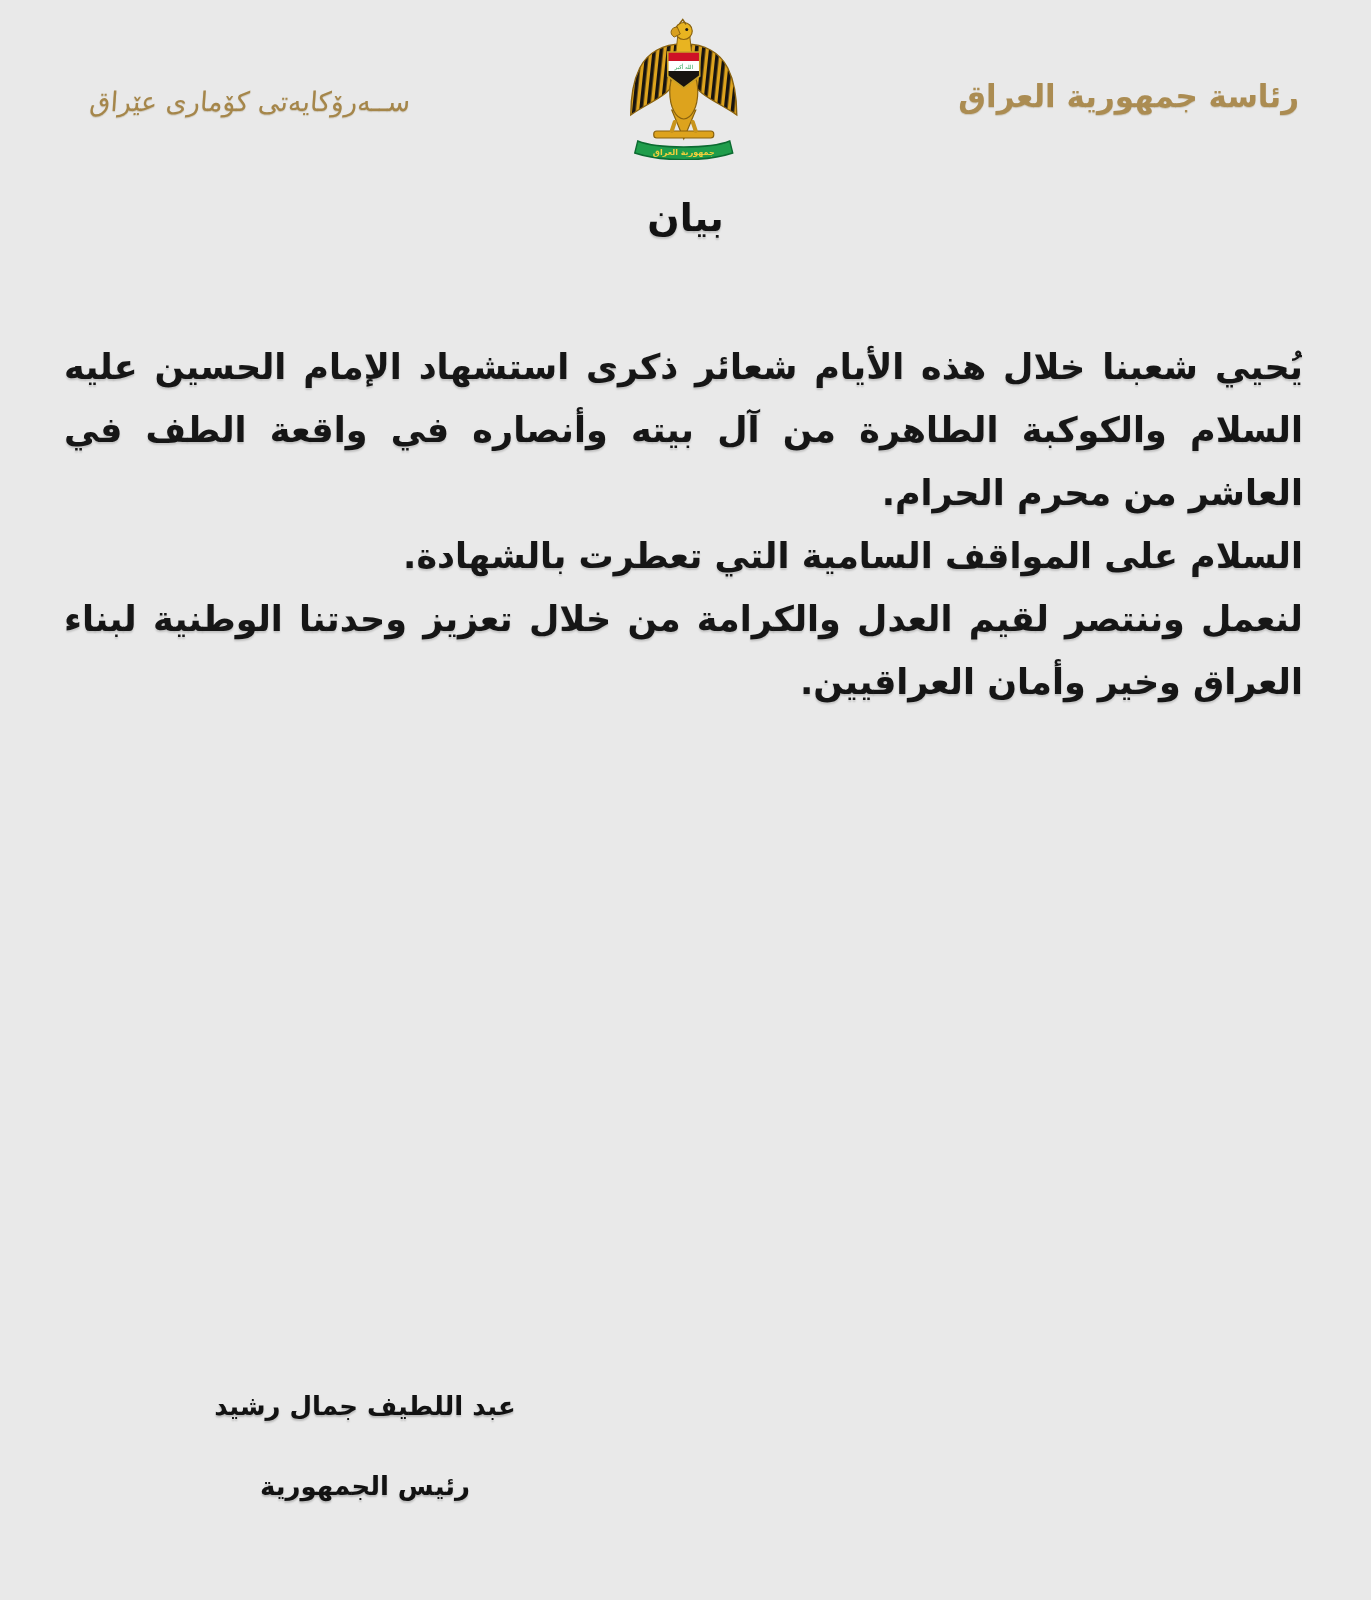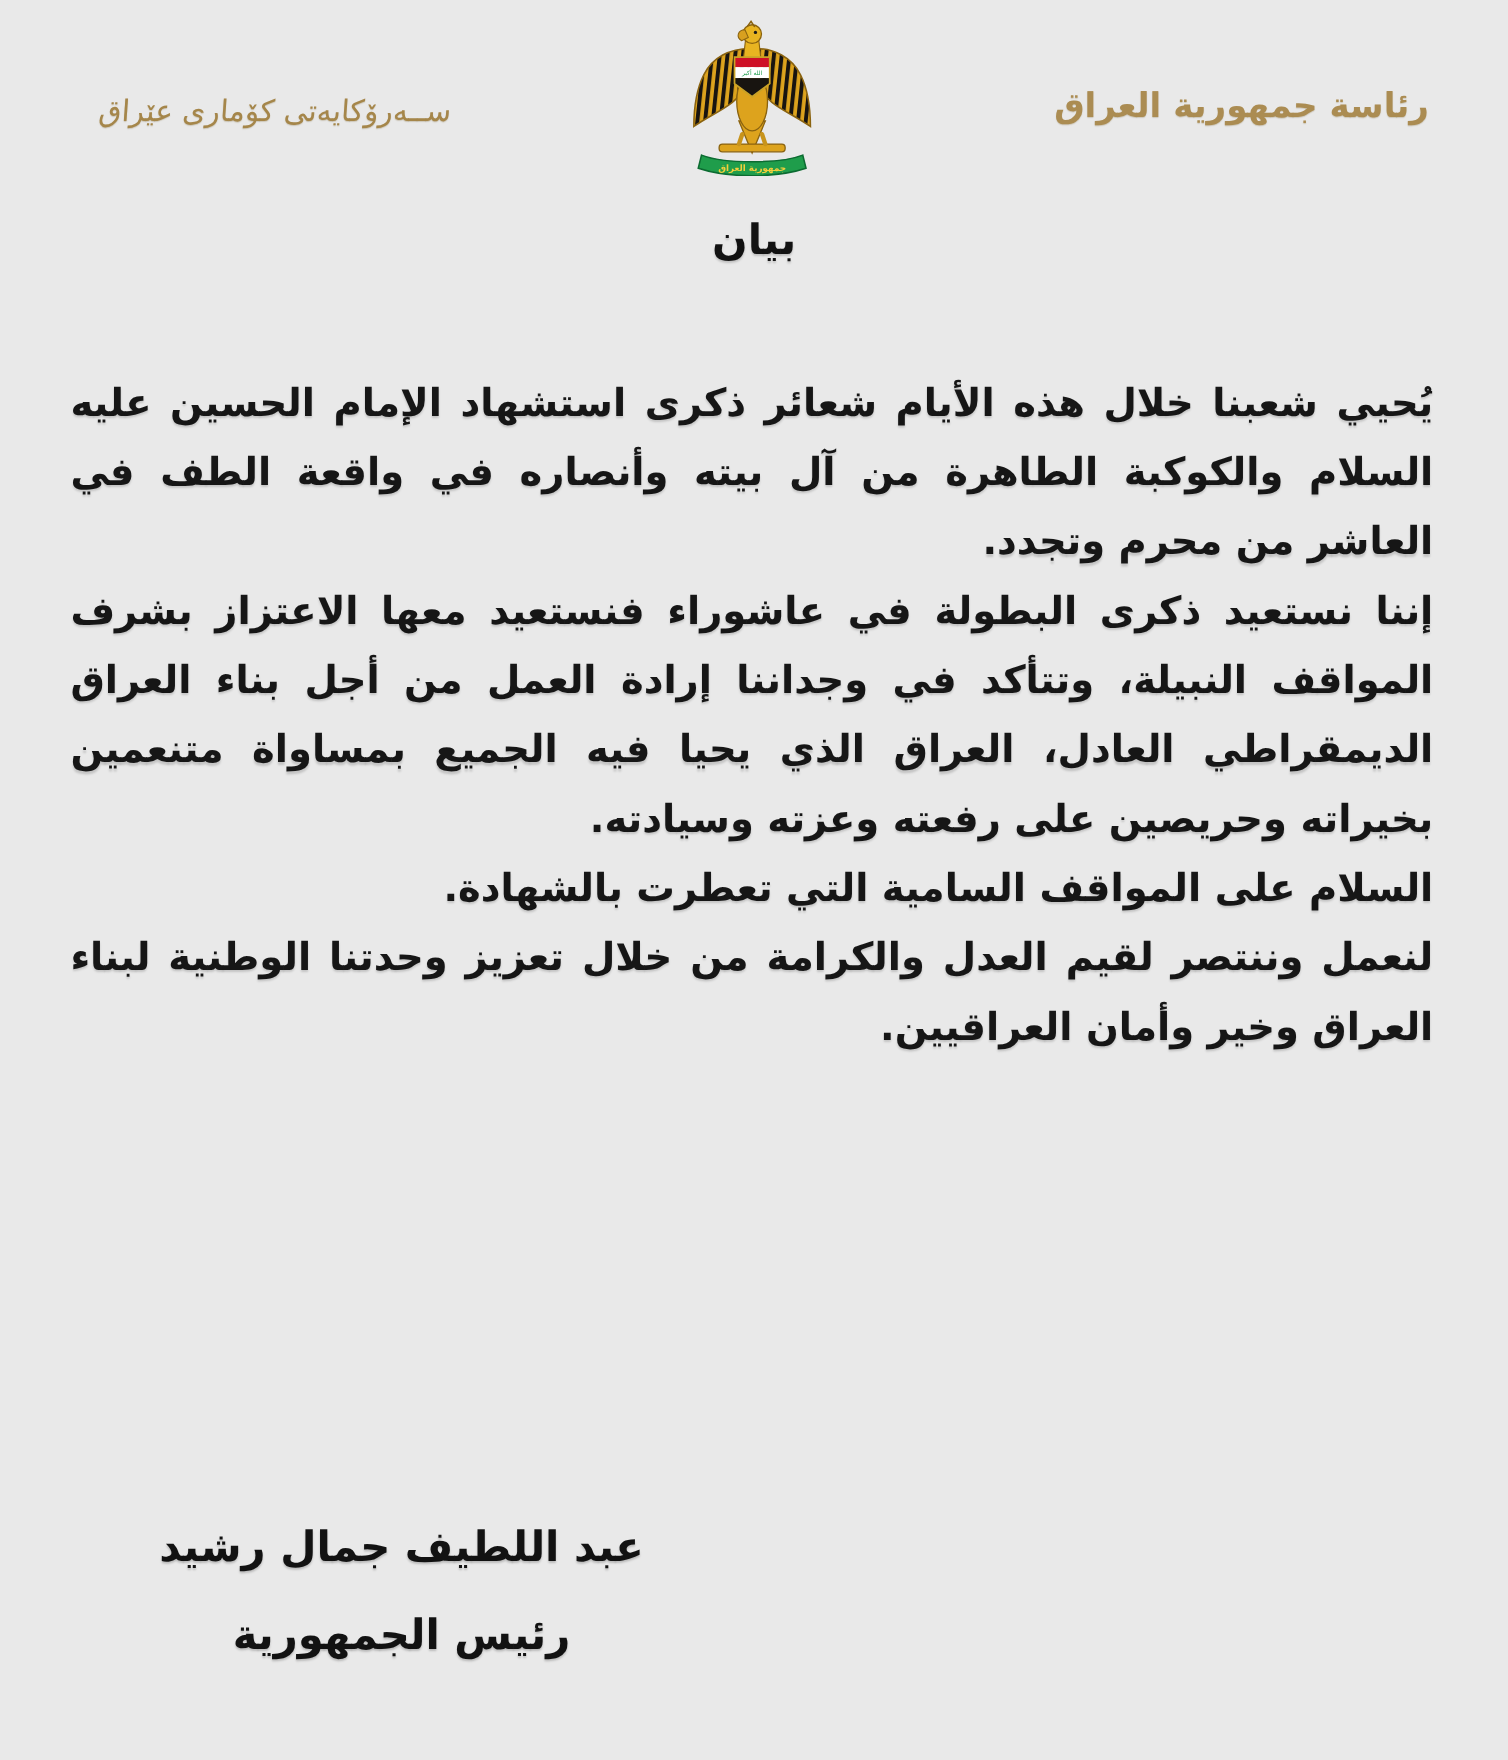--- a/index.html
+++ b/index.html
@@ -62,21 +62,21 @@
     text-align:justify;
     text-shadow:0 2px 2px rgba(0,0,0,.16);
   }
   .body-text p{margin:0;padding:0;}
   
   .signature{
     position:absolute;
     top:1366px;left:110px;
     width:510px;
     text-align:center;
-    font-size:38px;
+    font-size:26px;
     font-weight:bold;
     color:#121212;
     line-height:80px;
     text-shadow:0 2px 2px rgba(0,0,0,.2);
   }
 </style>
 </head>
 <body>
 
 <div class="page">
@@ -126,22 +126,21 @@
         <text x="56" y="137" font-size="8" font-weight="bold" text-anchor="middle" fill="#f2cf3c" font-family="DejaVu Sans, sans-serif">جمهورية العراق</text>
       </svg>
     </div>
 
     <div class="callig callig-right">رئاسة جمهورية العراق</div>
   </div>
 
   <div class="title">بيان</div>
 
   <div class="body-text">
-      <p>يُحيي شعبنا خلال هذه الأيام شعائر ذكرى استشهاد الإمام الحسين عليه السلام والكوكبة الطاهرة من آل بيته وأنصاره في واقعة الطف في العاشر من محرم وتجدد.</p>
-      <p>إننا نستعيد ذكرى البطولة في عاشوراء فنستعيد معها الاعتزاز بشرف المواقف النبيلة، وتتأكد في وجداننا إرادة العمل من أجل بناء العراق الديمقراطي العادل، العراق الذي يحيا فيه الجميع بمساواة متنعمين بخيراته وحريصين على رفعته وعزته وسيادته.</p>
+      <p>يُحيي شعبنا خلال هذه الأيام شعائر ذكرى استشهاد الإمام الحسين عليه السلام والكوكبة الطاهرة من آل بيته وأنصاره في واقعة الطف في العاشر من محرم الحرام.</p>
       <p>السلام على المواقف السامية التي تعطرت بالشهادة.</p>
       <p>لنعمل وننتصر لقيم العدل والكرامة من خلال تعزيز وحدتنا الوطنية لبناء العراق وخير وأمان العراقيين.</p>
     </div>
 
   <div class="signature">
     <div>عبد اللطيف جمال رشيد</div>
     <div>رئيس الجمهورية</div>
   </div>
 
 </div>

